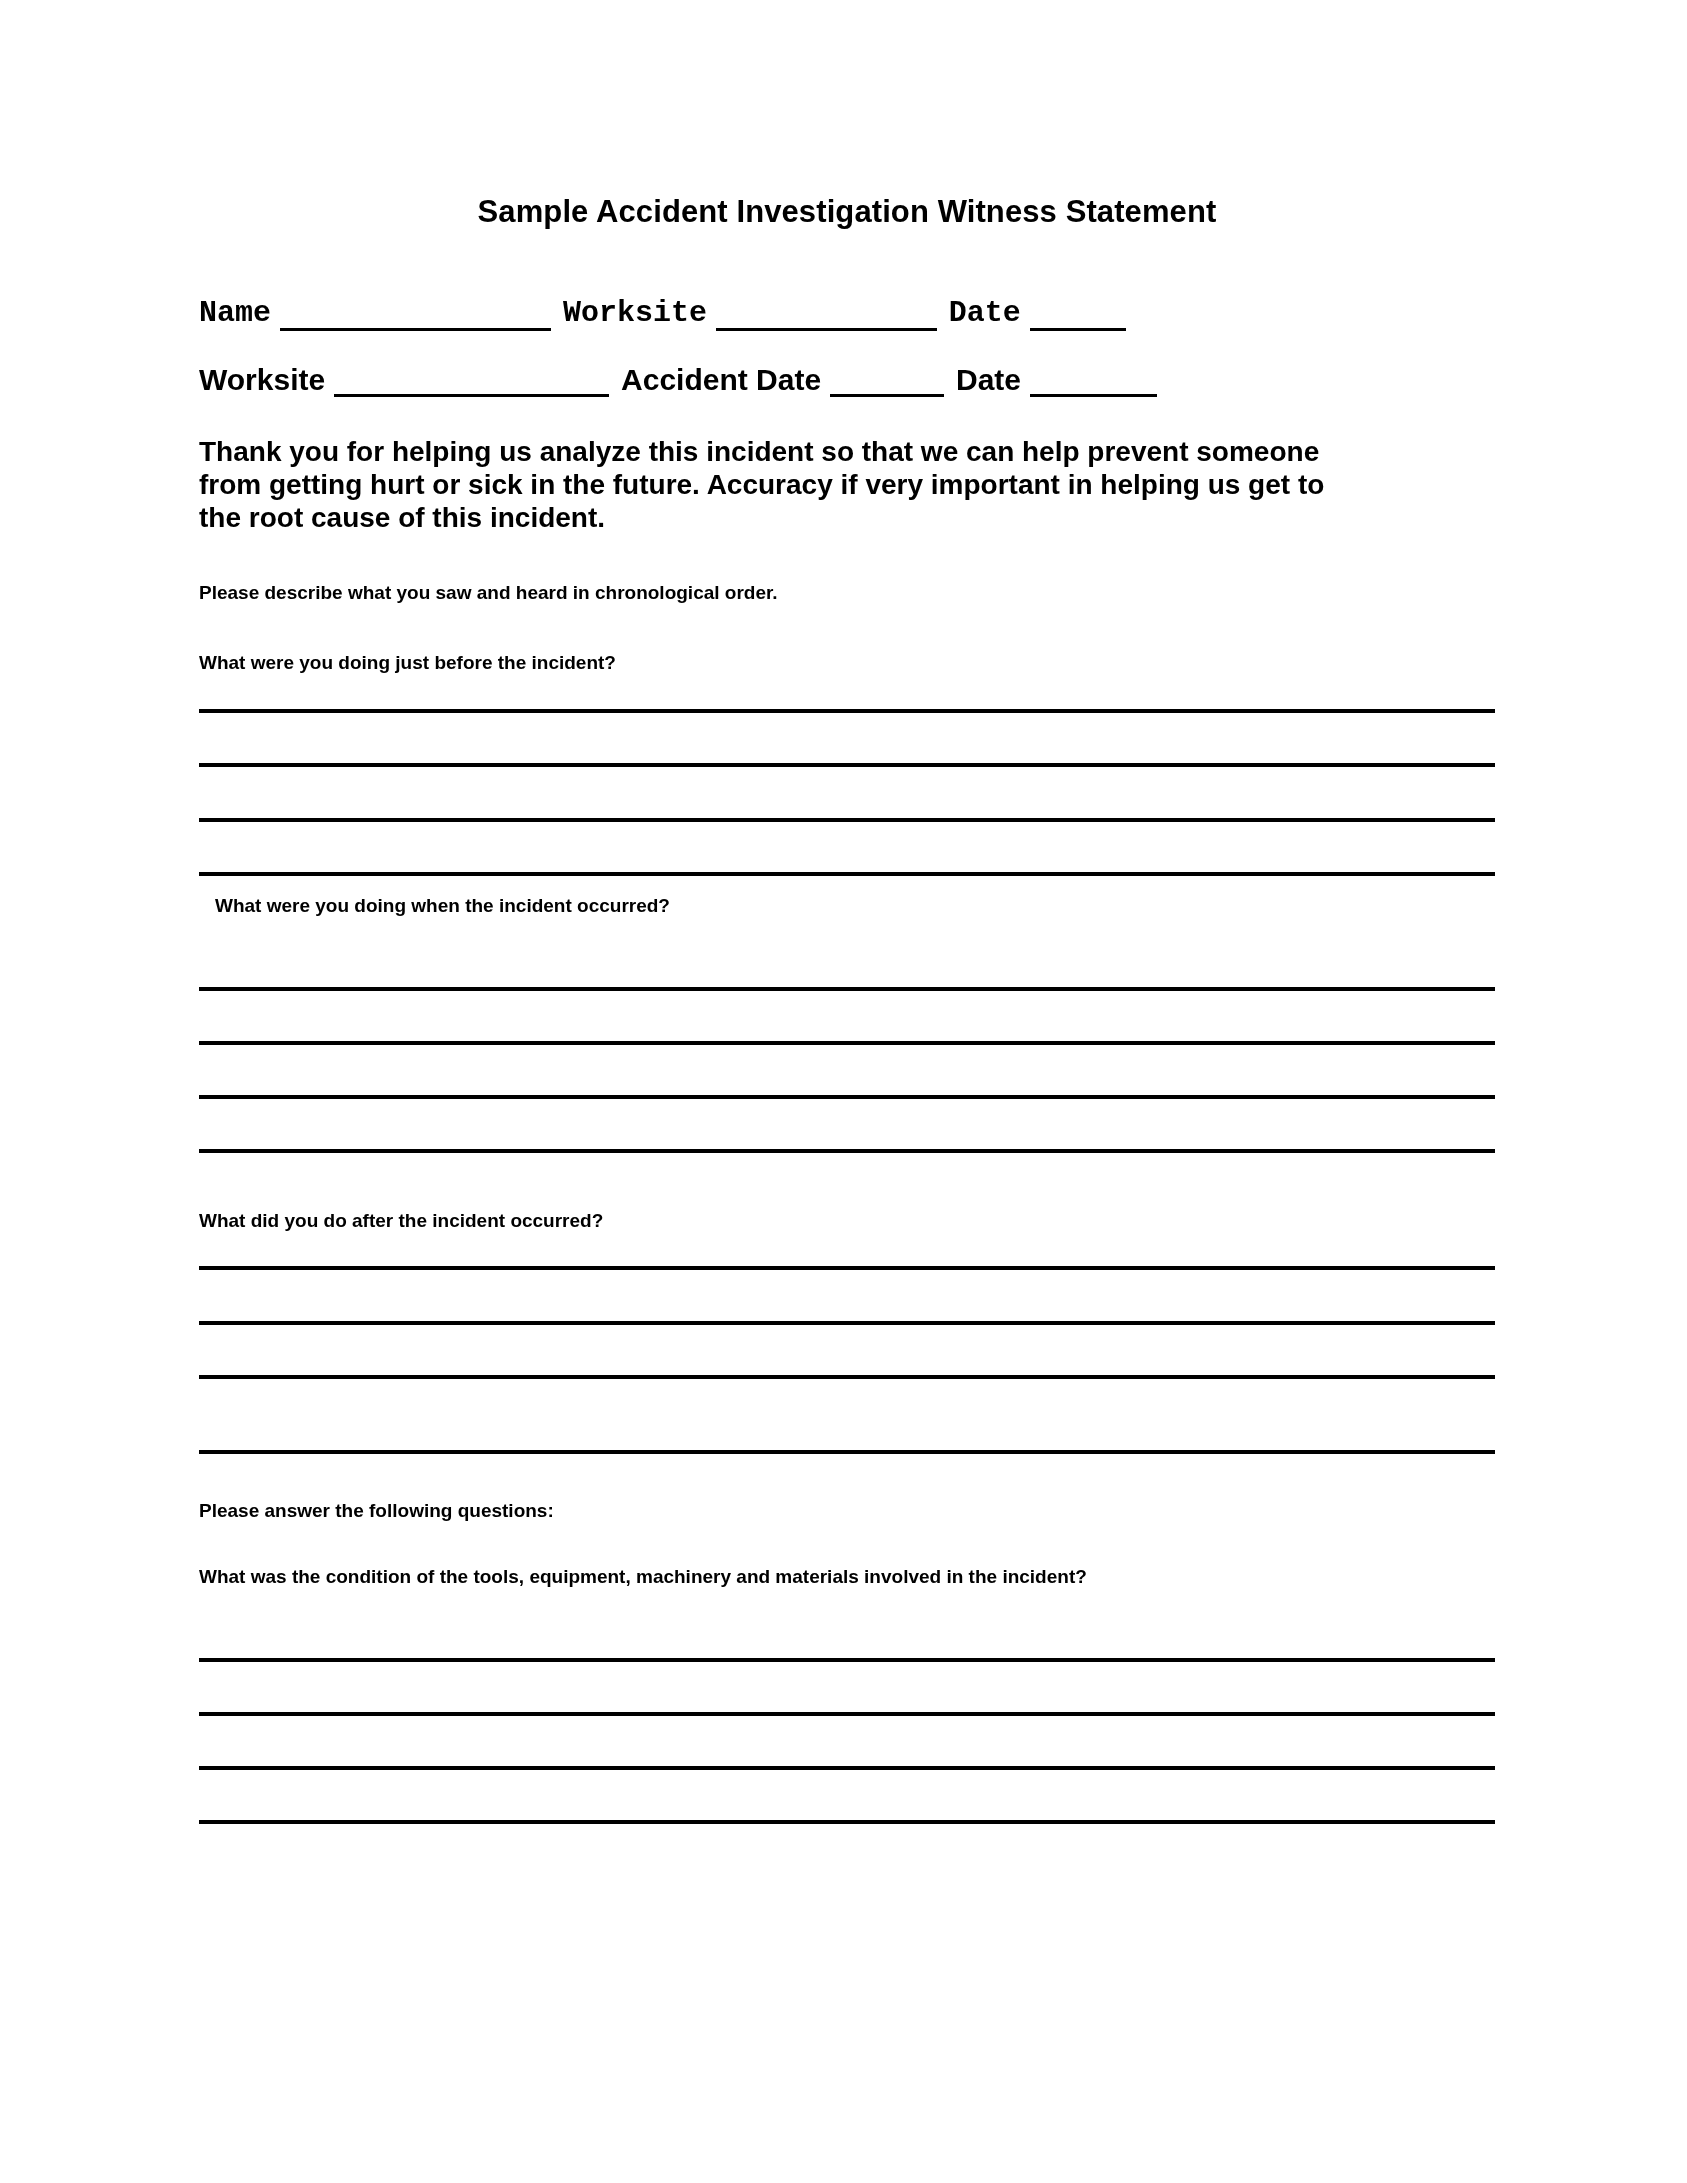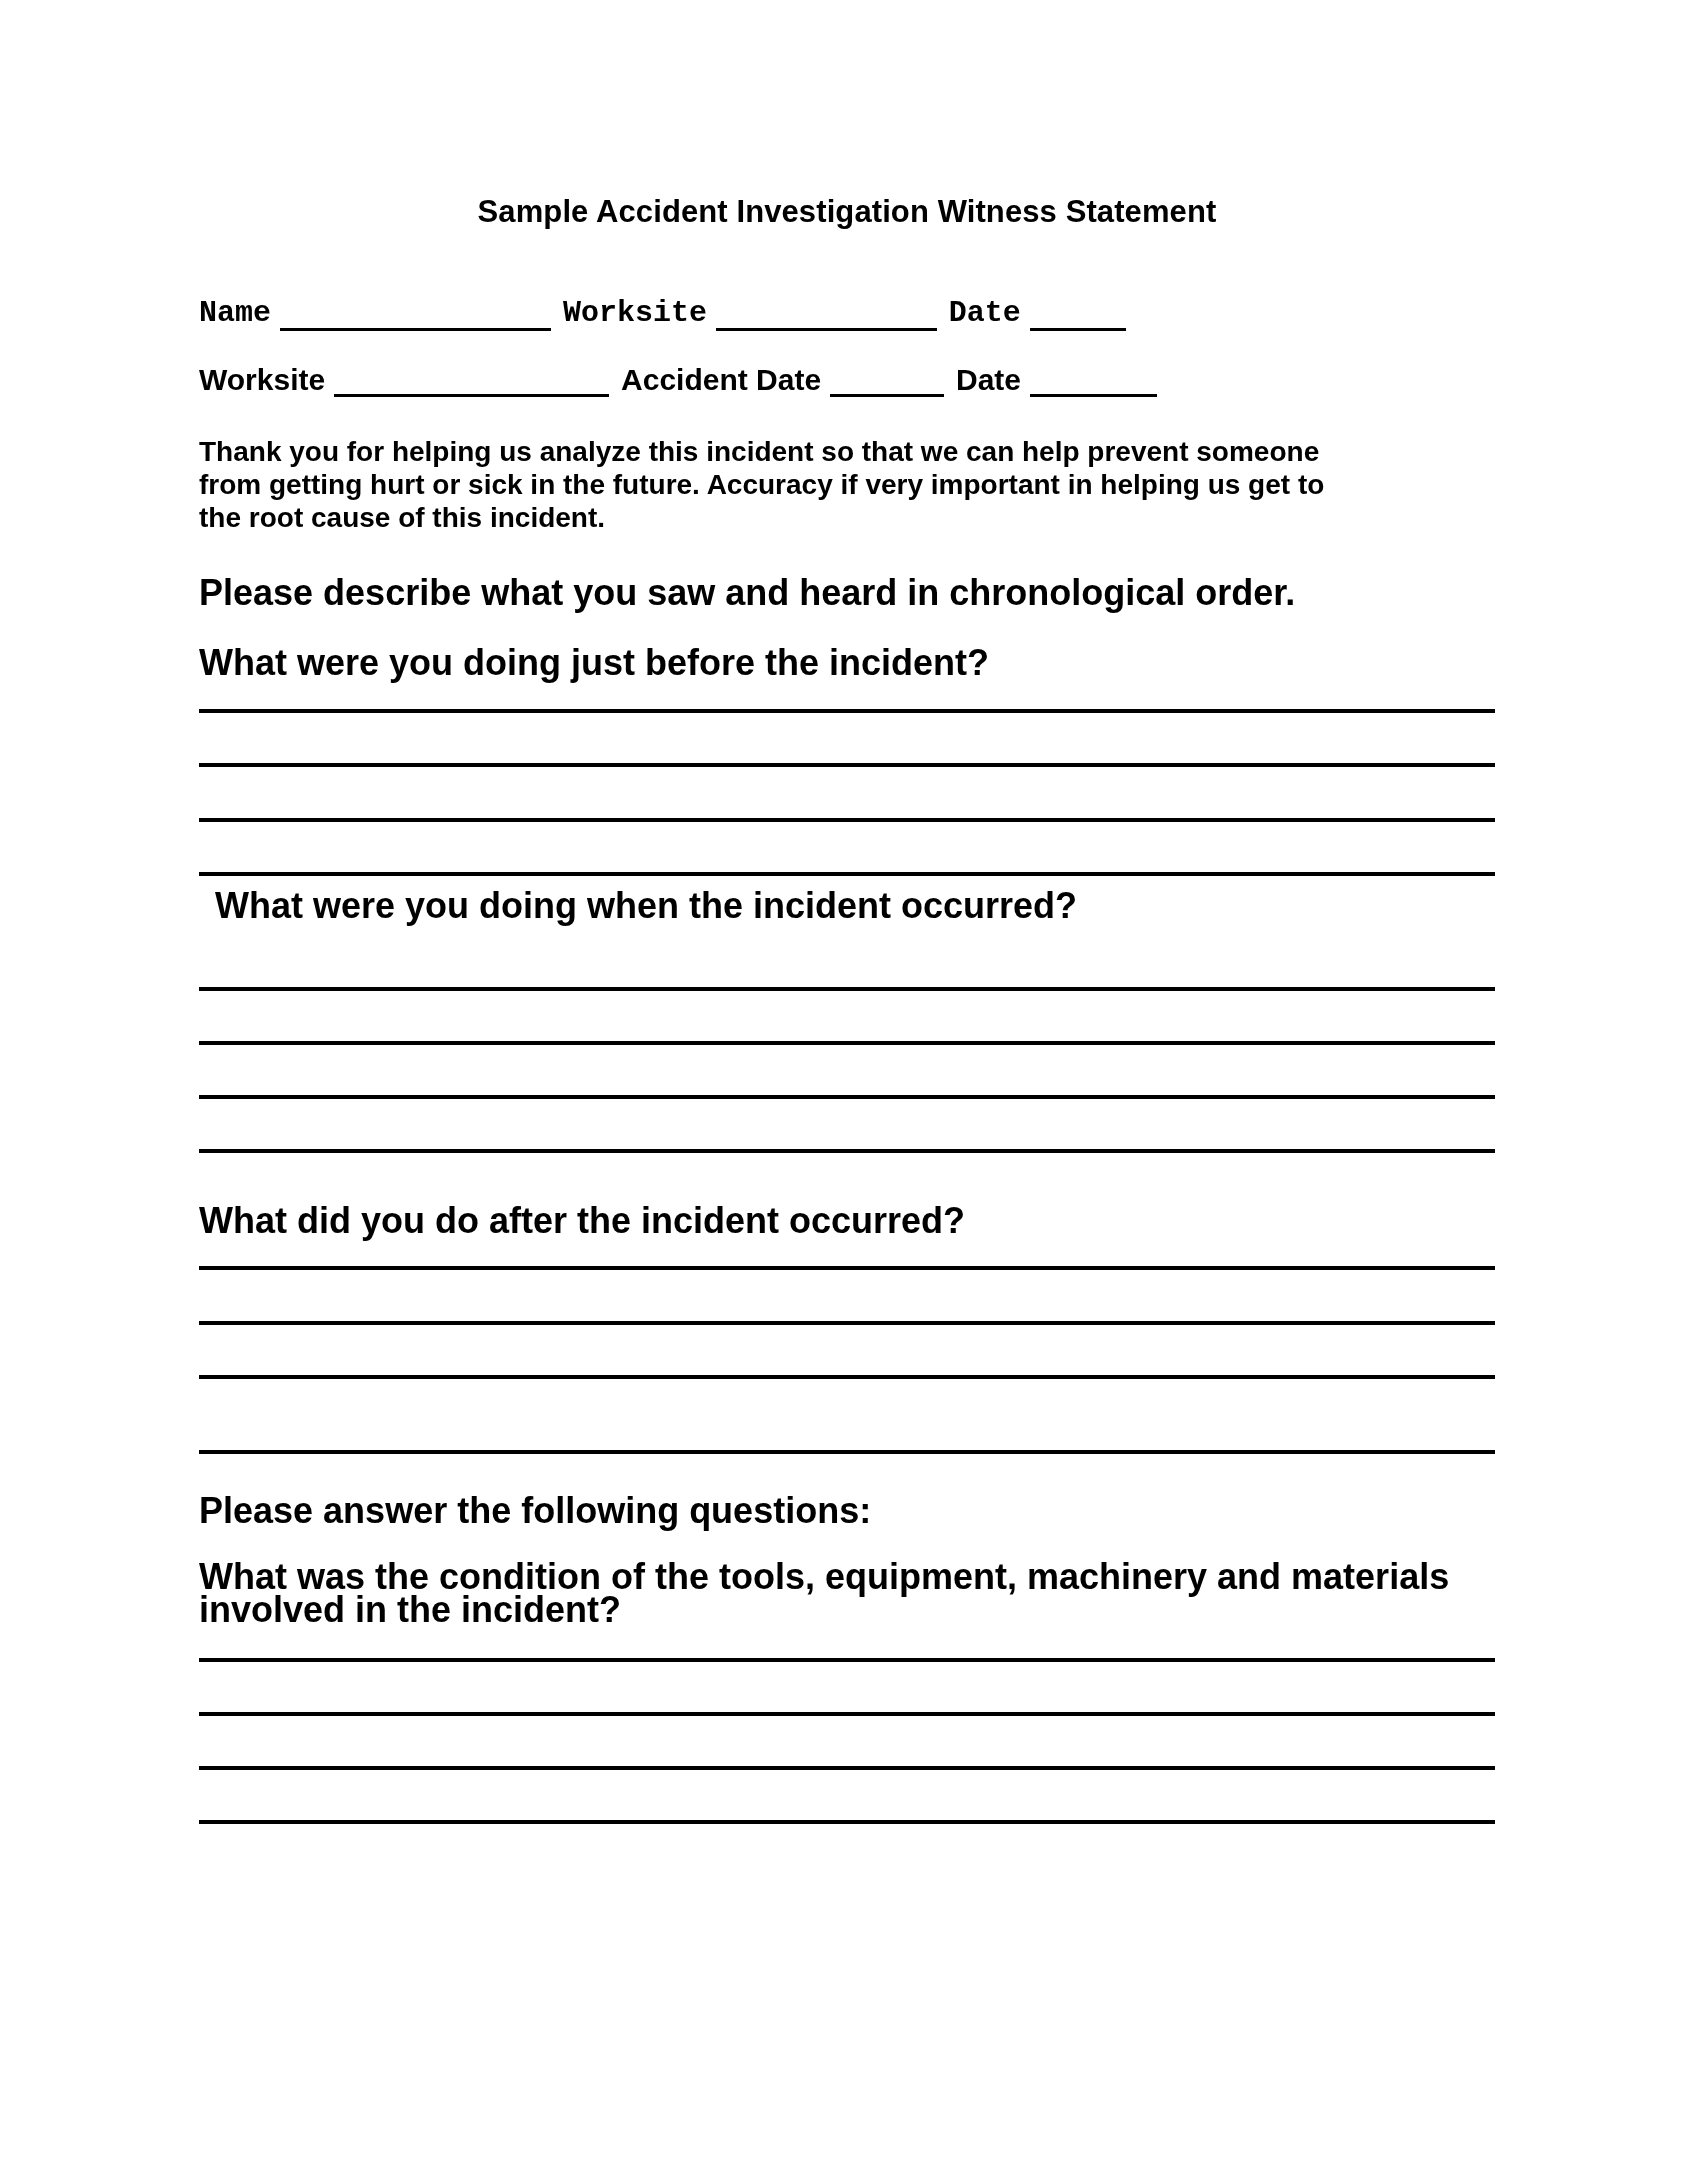--- a/index.html
+++ b/index.html
@@ -83,21 +83,21 @@
     width: 1162px;
     font-size: 28px;
     font-weight: bold;
     line-height: 33px;
   }
 
   
   .heading {
     position: absolute;
     left: 0;
-    font-size: 36px;
+    font-size: 19px;
     font-weight: bold;
     line-height: 33px;
     width: 1296px;
   }
   .h-chronological { top: 576px; }
   .h-q1            { top: 646px; }
   .h-q2            { top: 889px; margin-left: 16px; }
   .h-q3            { top: 1204px; }
   .h-answer-follow { top: 1494px; }
   .h-q4            { top: 1560px; width: 1293px; }

